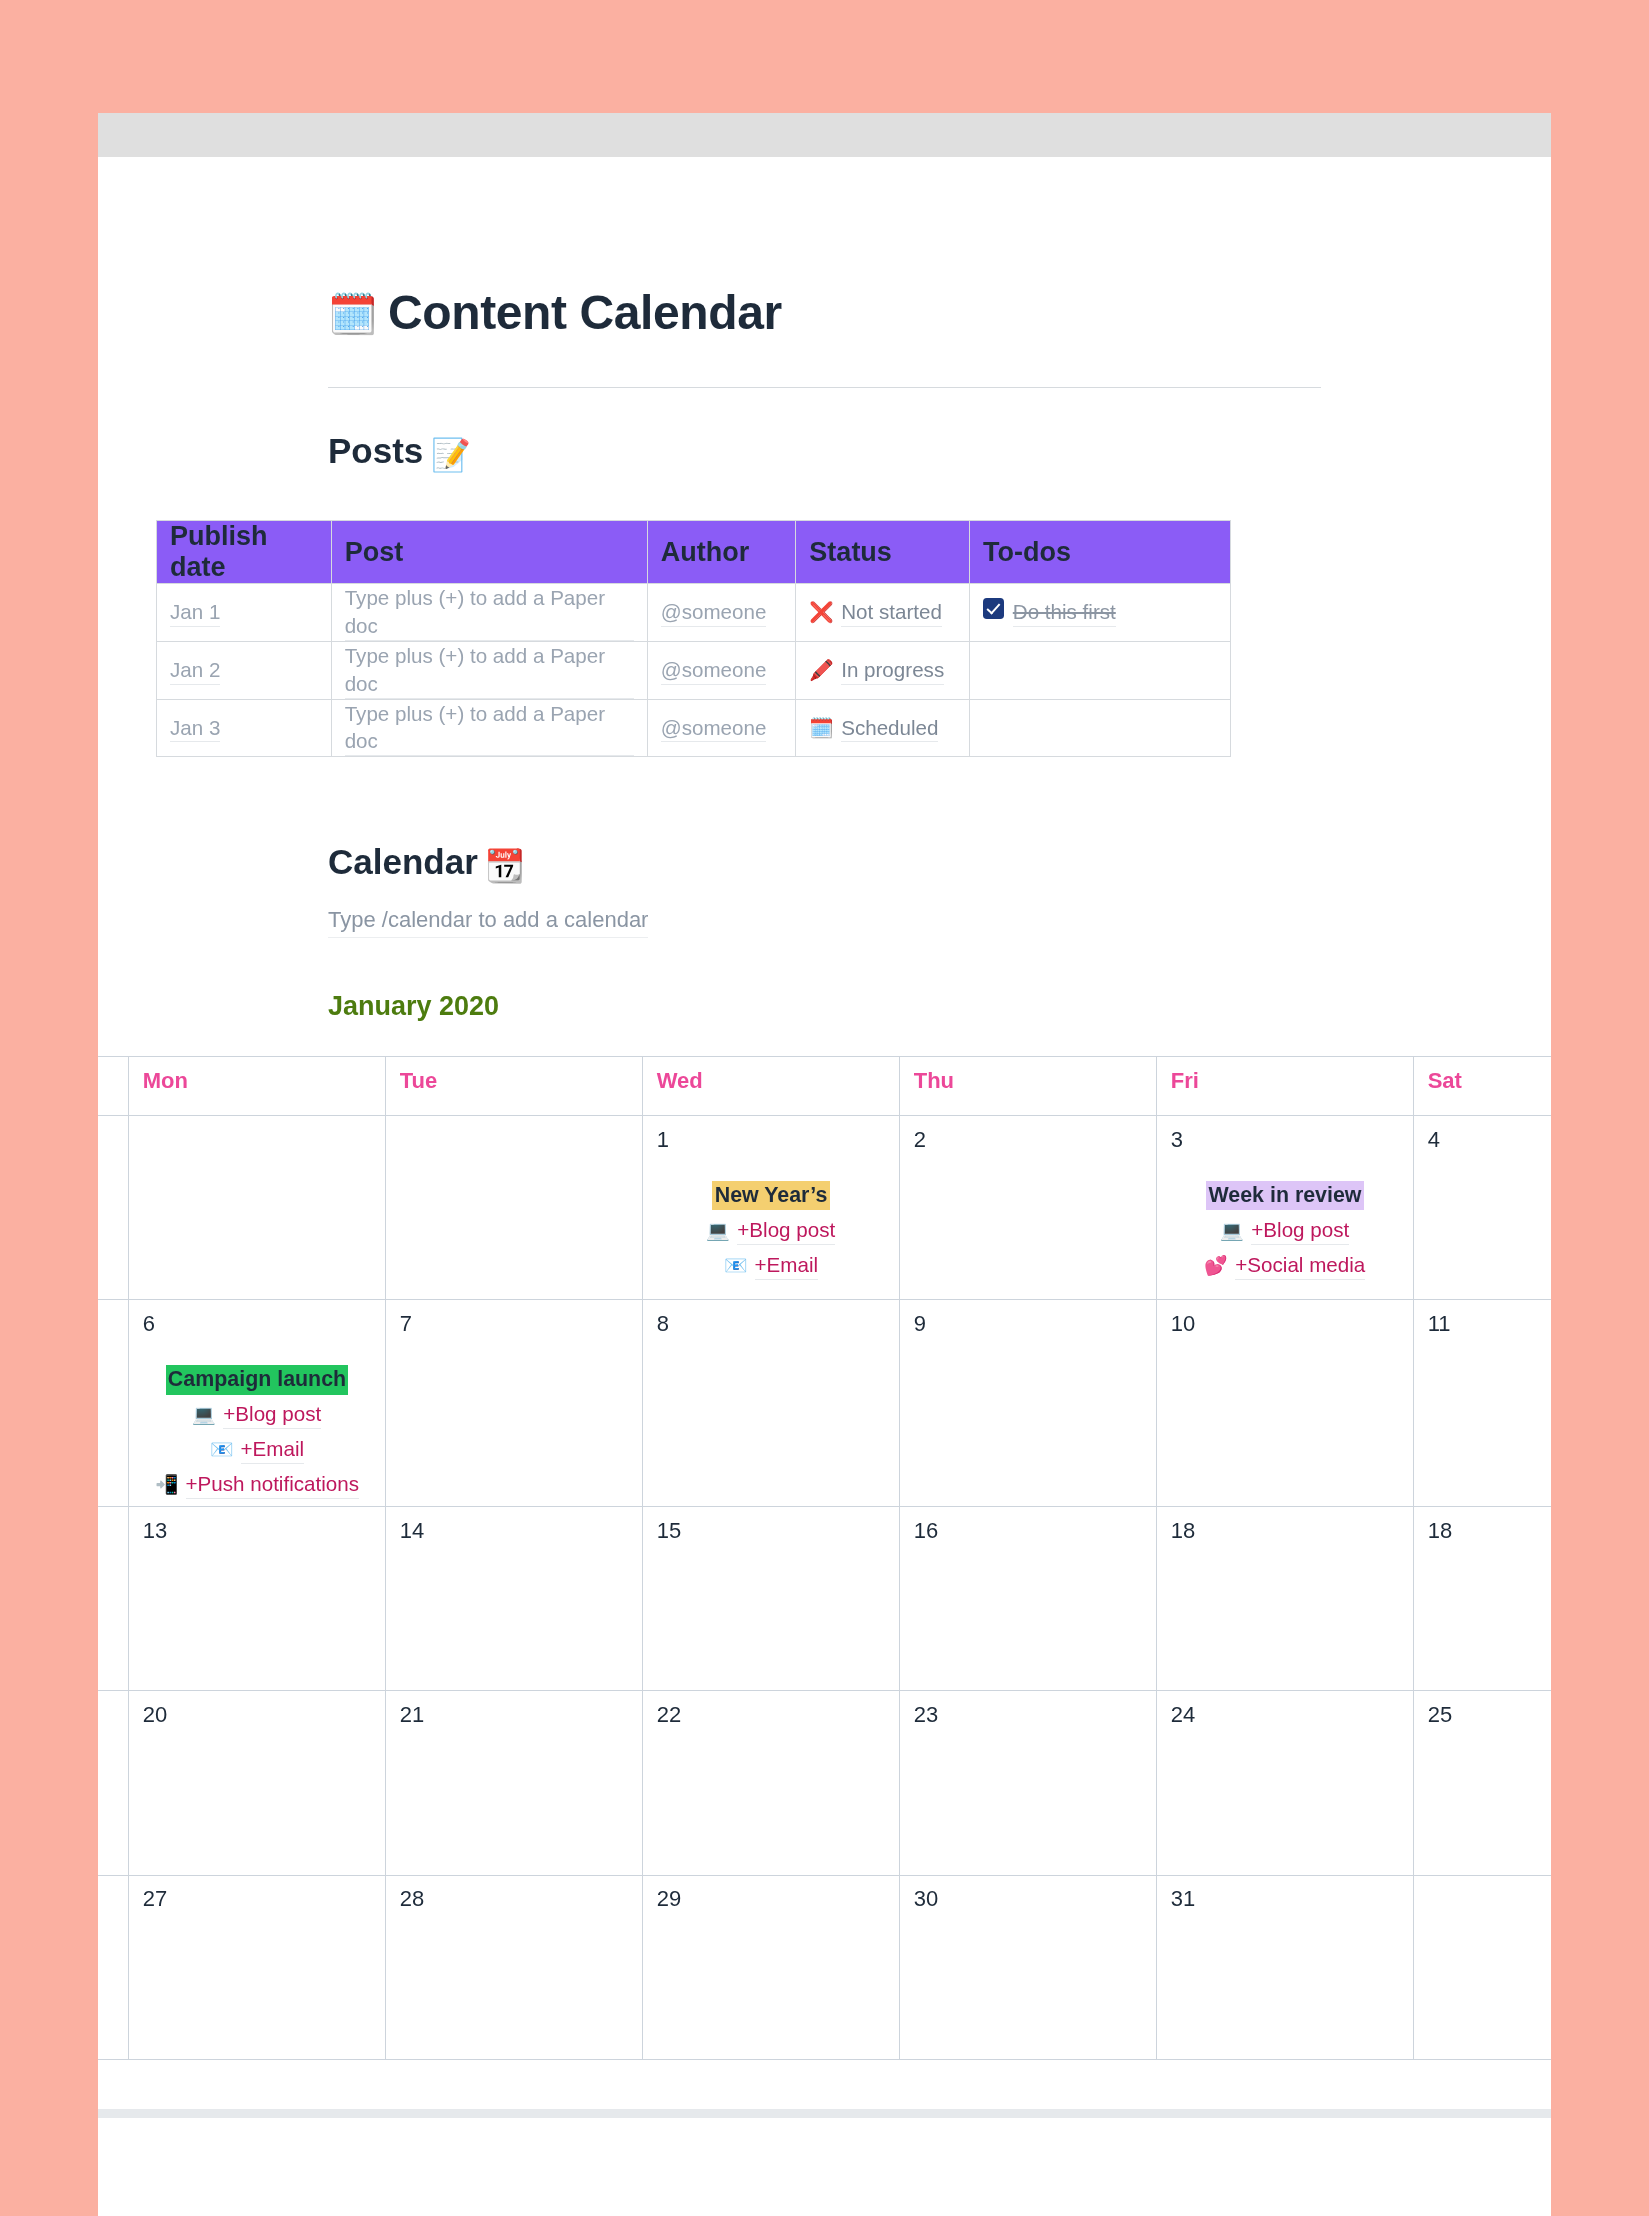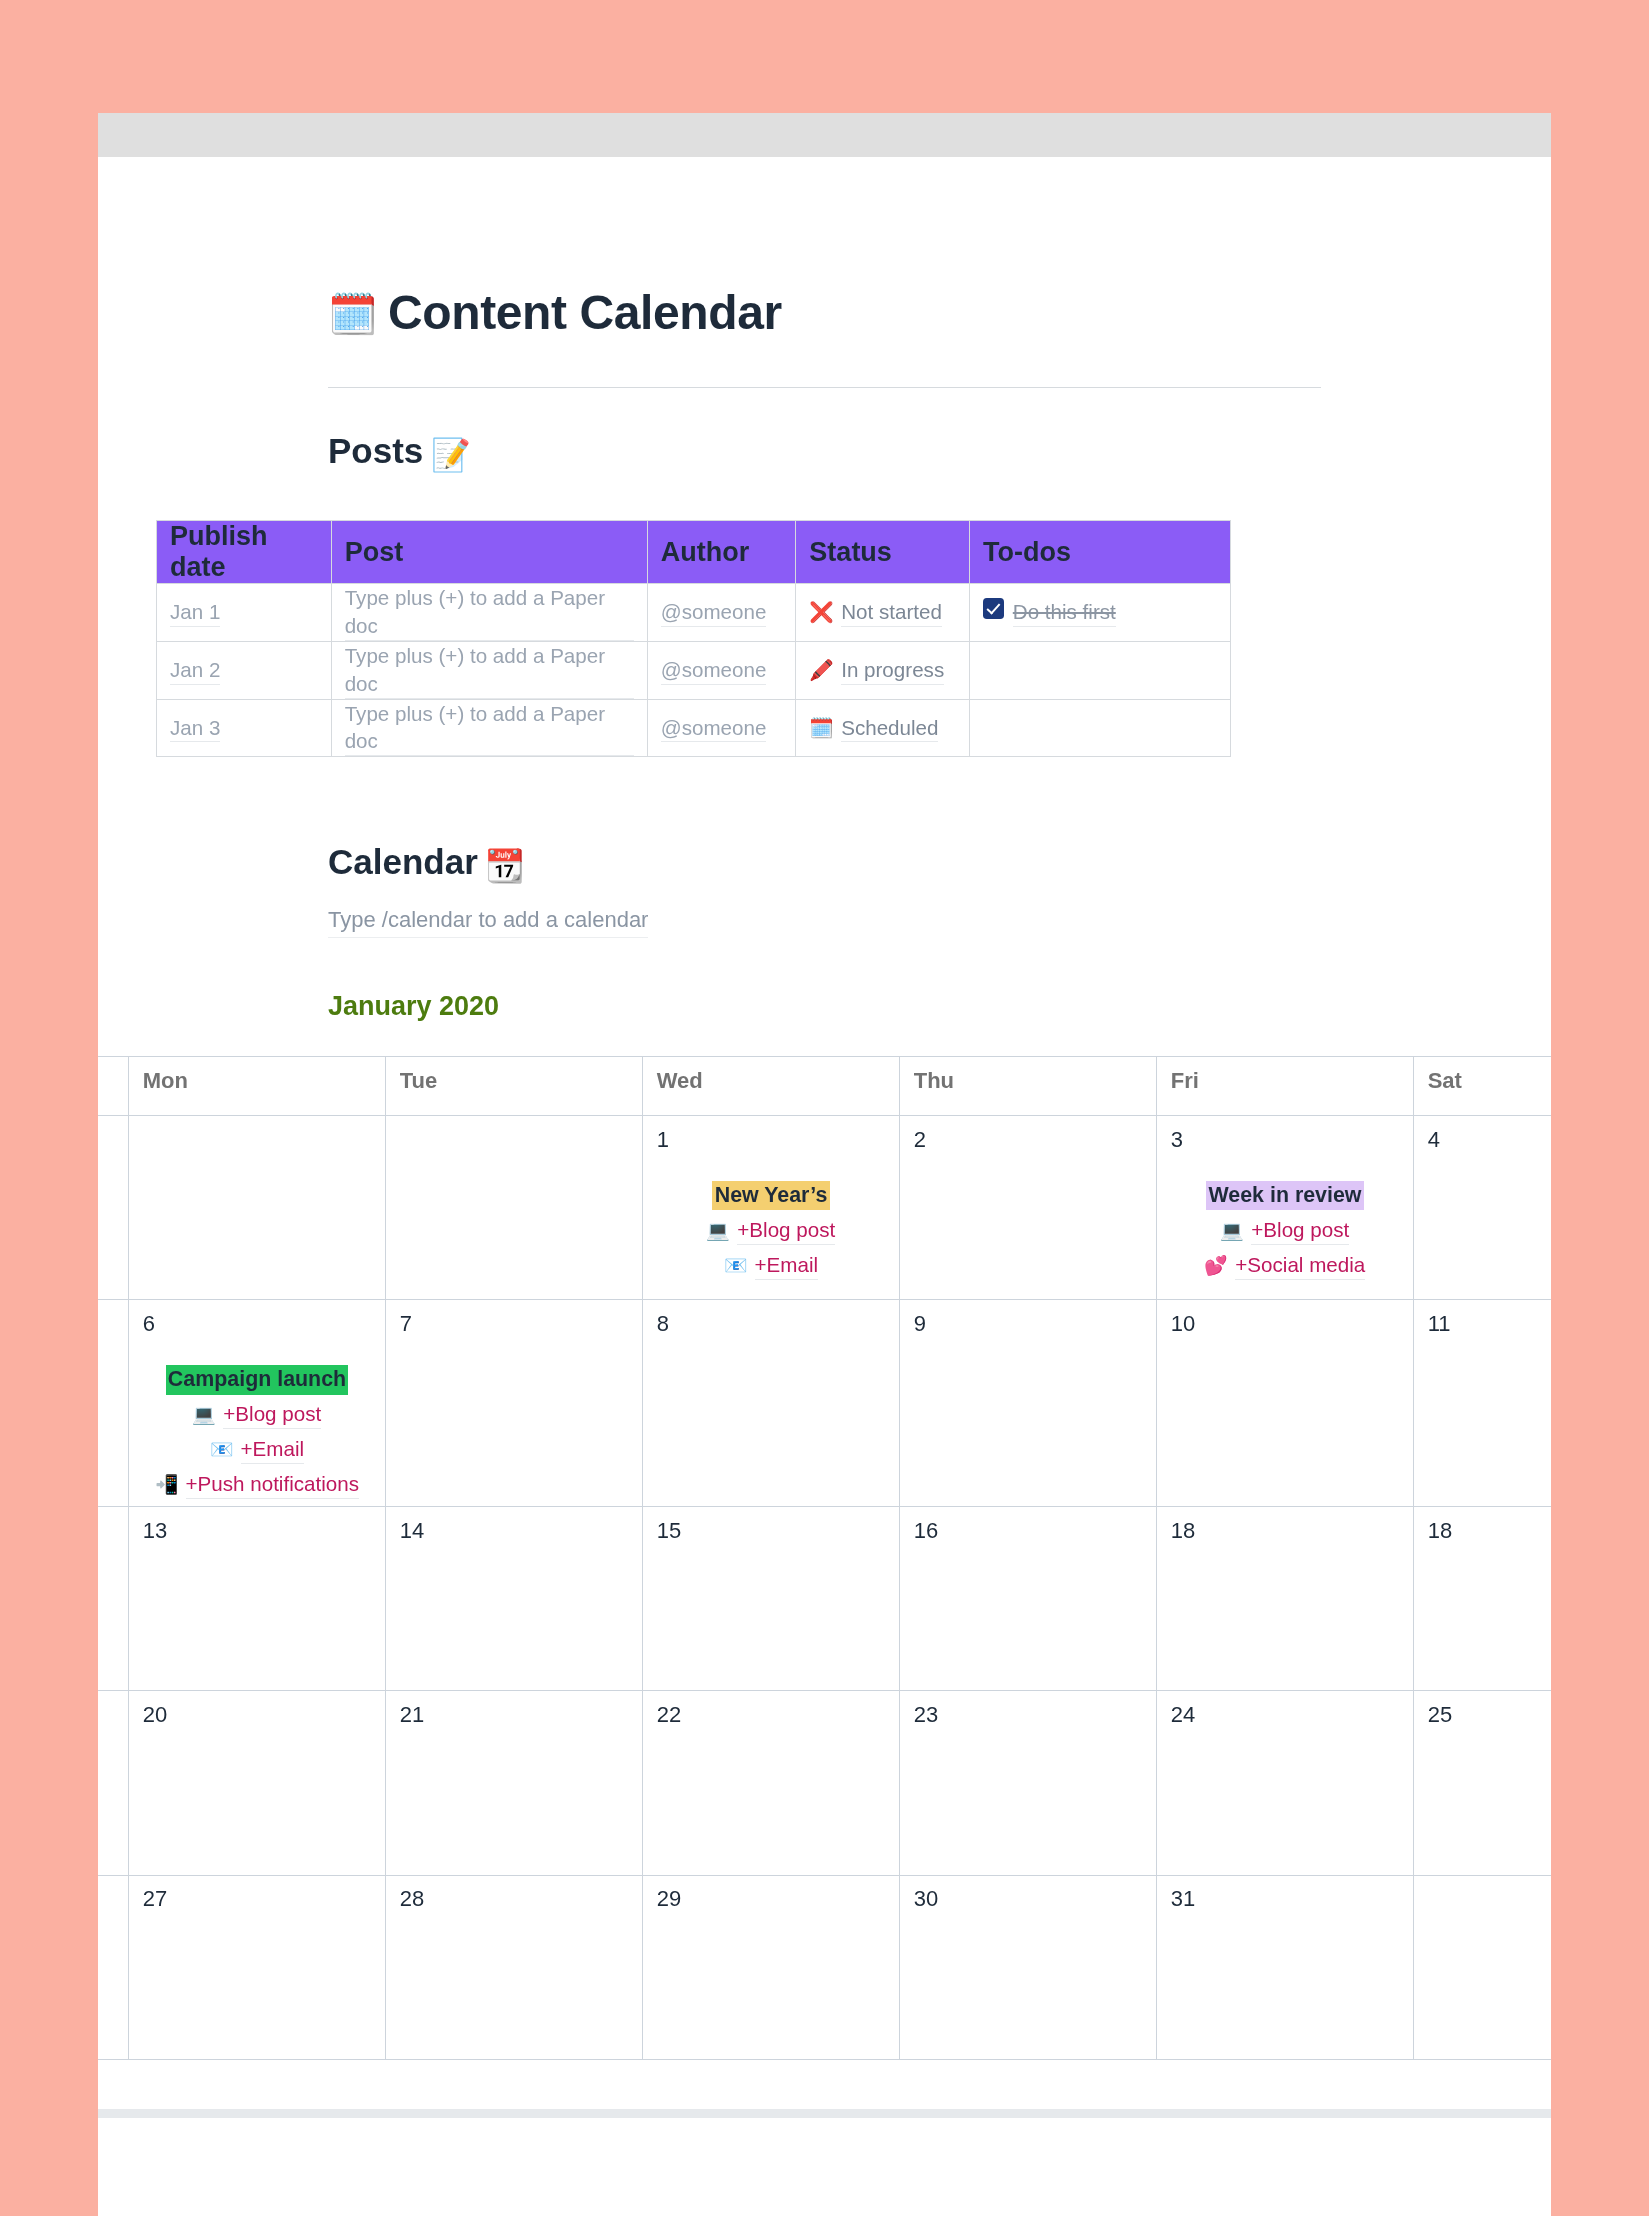--- a/index.html
+++ b/index.html
@@ -176,21 +176,21 @@
   table.cal th, table.cal td {
     border: 0.8px solid #cdd4dc;
     vertical-align: top;
     text-align: left;
   }
   table.cal th {
     height: 47px;
     font-weight: bold;
     font-size: 22px;
     padding: 10.7px 13.7px 0 13.7px;
-    color: #737373;
+    color: #ec4899;
   }
   table.cal td { padding: 10.7px 13.7px 7.6px 13.7px; }
   .cal-gutter { width: 128px; }
   .cal-day { width: 257px; }
   .daynum { font-size: 22px; color: #1e2b3a; line-height: 1.2; }
   .evt { margin-top: 27.5px; text-align: center; }
   .evt-title {
     font-weight: bold;
     font-size: 21.4px;
     color: #1e2b3a;

